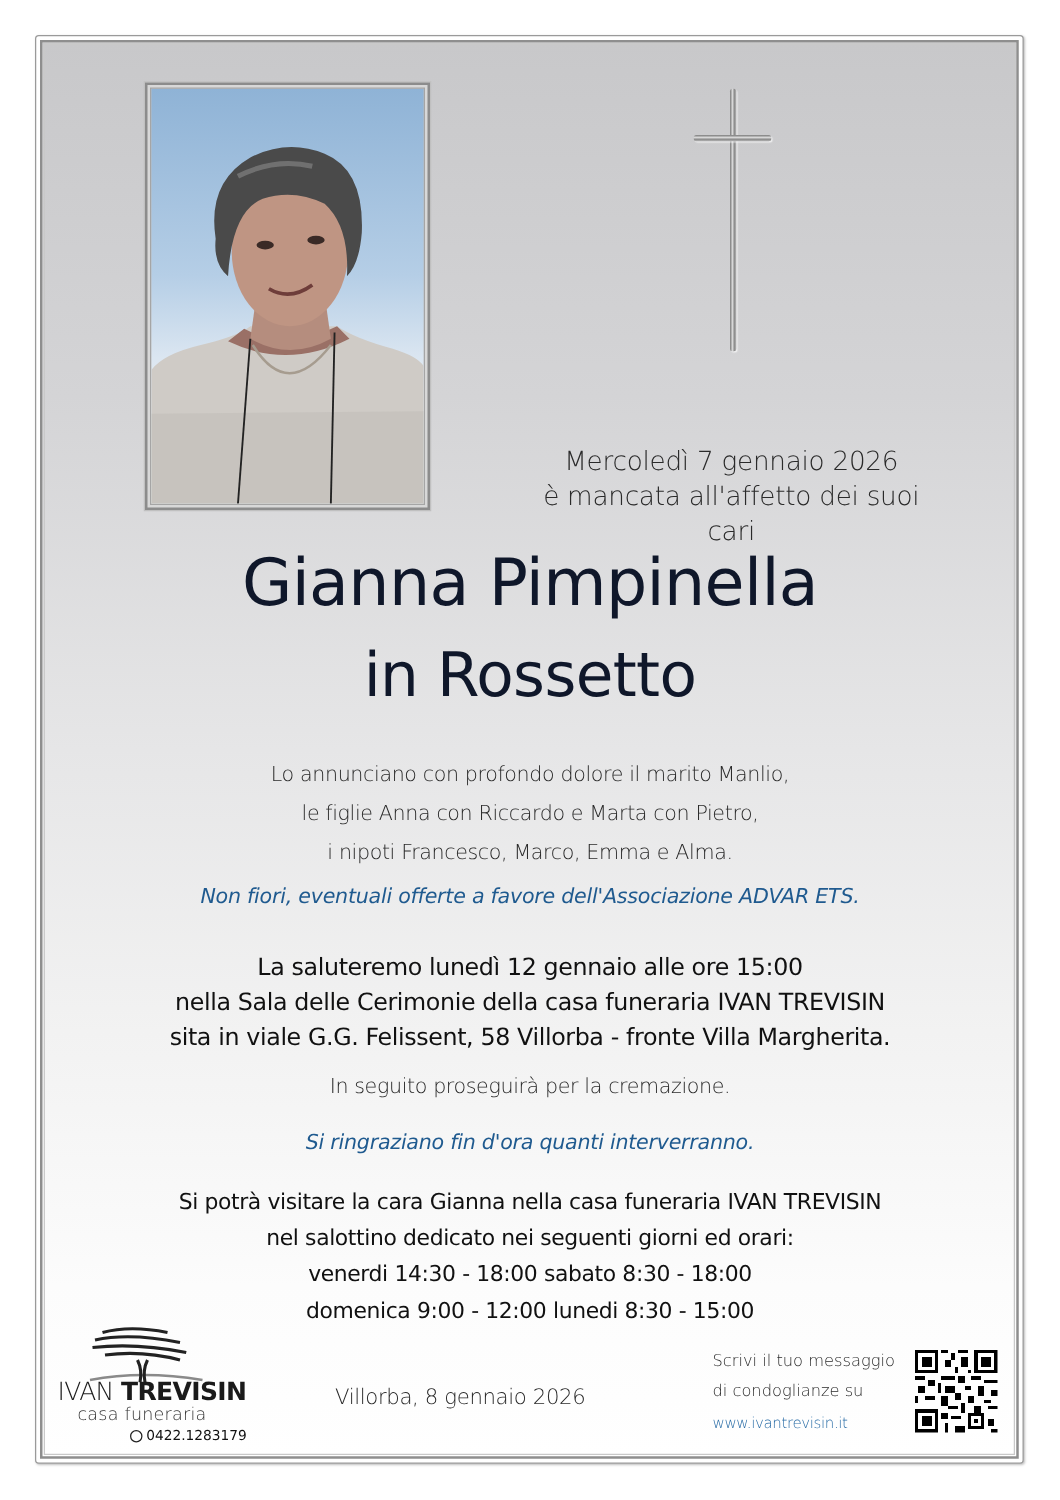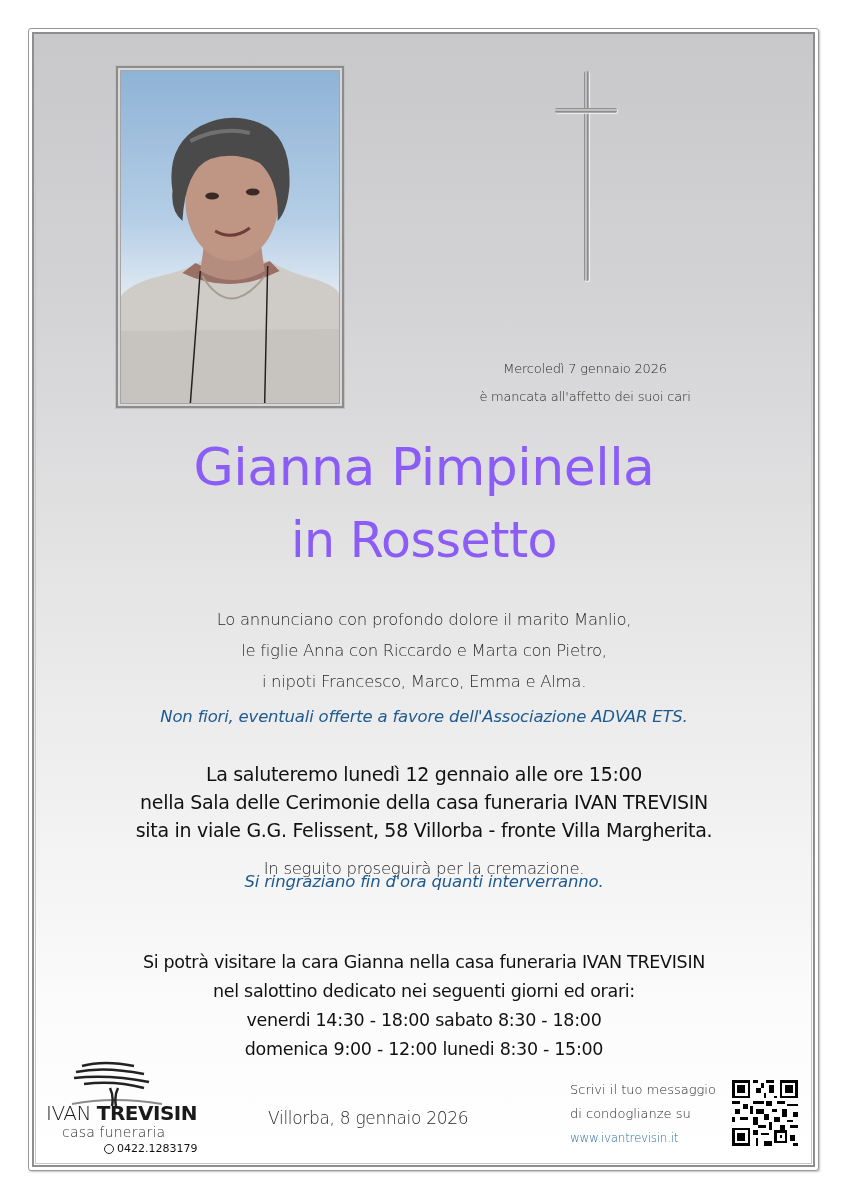--- a/index.html
+++ b/index.html
@@ -47,38 +47,38 @@
     .cross .h {
       position: absolute; left: 0; top: 37px; width: 62px; height: 5px;
       background: linear-gradient(to bottom, #7a7a7a, #d7d7d7 40%, #8c8c8c 70%, #b5b5b5);
       border-radius: 2px;
       box-shadow: 1px 1px 1px rgba(255,255,255,0.7);
     }
 
     .death-notice {
       position: absolute; left: 420px; width: 330px; top: 355px;
       text-align: center; font-family: "DejaVu Sans", sans-serif; font-weight: 200;
-      font-size: 13px; line-height: 28px; color: #2a2a2a; letter-spacing: -0.2px;
+      font-size: 21px; line-height: 28px; color: #2a2a2a; letter-spacing: -0.2px;
     }
 
     .name-block { position: absolute; left: 0; width: 848px; top: 428px; text-align: center; }
     .name-line {
       font-family: "DejaVu Sans", sans-serif; font-weight: 400;
-      font-size: 52px; line-height: 78px; color: #8b5cf6; letter-spacing: -0.5px;
+      font-size: 52px; line-height: 78px; color: #0f172a; letter-spacing: -0.5px;
     }
     .name-line.second { font-size: 49px; line-height: 70px; }
 
     .centered { position: absolute; left: 0; width: 848px; text-align: center; }
     .light { font-family: "DejaVu Sans", sans-serif; font-weight: 200; color: #2a2a2a; font-size: 16.5px; letter-spacing: -0.3px; }
     .announce { top: 604px; line-height: 31px; }
     .blue-italic { font-style: italic; color: #1f5a8f; font-size: 16.5px; letter-spacing: -0.2px; font-family: "DejaVu Sans", sans-serif; }
     .no-flowers { top: 707px; }
     .ceremony { top: 760px; line-height: 28px; font-size: 19px; color: #111; letter-spacing: -0.3px; }
     .cremation { top: 859px; }
-    .thanks { top: 872px; }
+    .thanks { top: 904px; }
     .visiting { top: 948px; line-height: 29px; font-size: 17.5px; color: #111; letter-spacing: -0.3px; }
 
     .logo { position: absolute; left: 40px; top: 1060px; width: 140px; height: 100px; }
     .logo svg.tree { position: absolute; left: 24px; top: 0; width: 100px; height: 46px; }
     .logo .brand { position: absolute; left: 6px; top: 41px; font-size: 20px; letter-spacing: -0.5px; color: #1a1a1a; white-space: nowrap; }
     .logo .brand .first { font-weight: 200; }
     .logo .brand .last { font-weight: 700; }
     .logo .sub { position: absolute; left: 22px; top: 64px; font-size: 14px; font-weight: 200; color: #333; letter-spacing: 0.2px; }
     .logo .phone { position: absolute; left: 28px; top: 82px; font-size: 11px; color: #111; display: flex; align-items: center; gap: 3px; padding-left: 36px; }
     .logo .phone .ph-icon { width: 10px; height: 10px; border: 1.5px solid #222; border-radius: 50%; display: inline-block; position: relative; }

